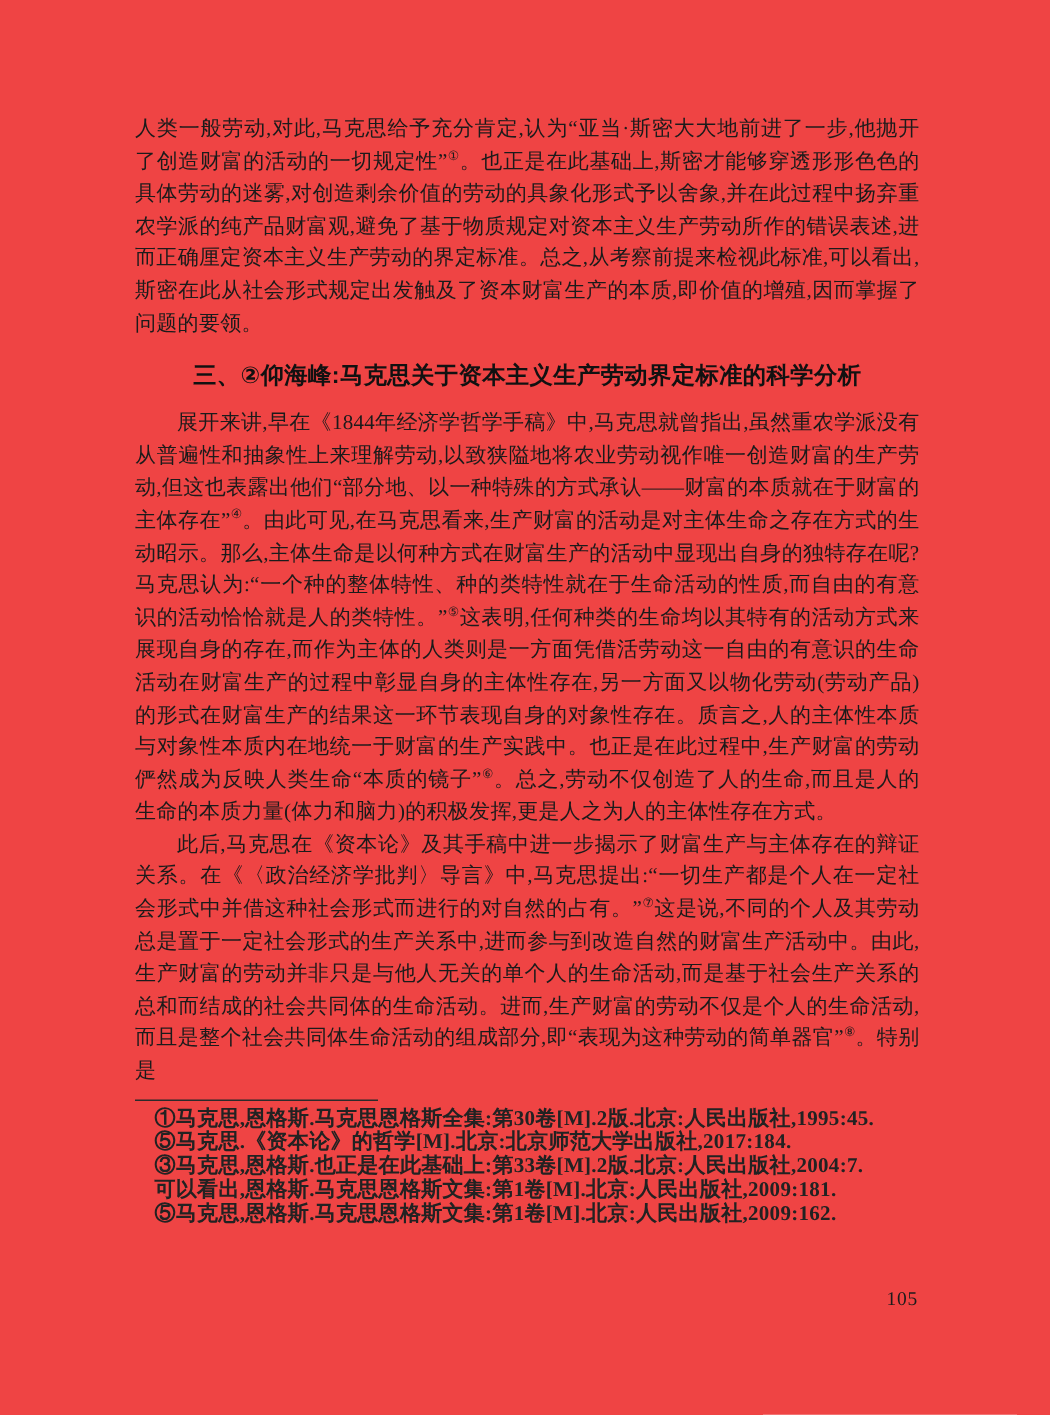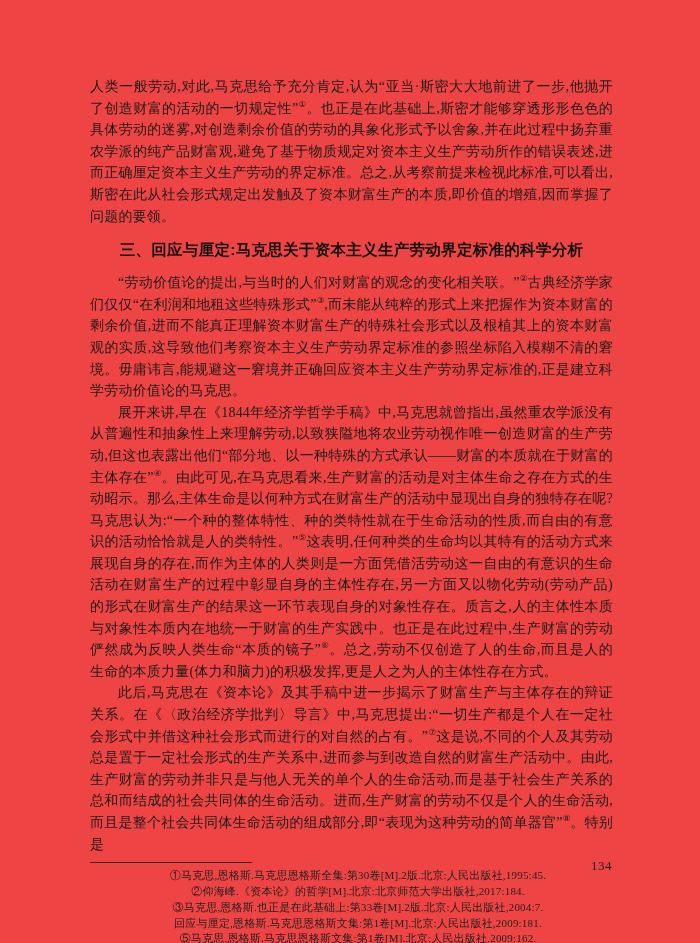--- a/index.html
+++ b/index.html
@@ -48,57 +48,57 @@
   }
   .footnote-rule {
     width: 162px;
     height: 0;
     border-top: 1px solid #2b2b2b;
     margin: 0 0 5px 0;
   }
   .footnote-line {
     margin: 0;
     padding-left: 13px;
-    font-size: 11px;
+    font-size: 14px;
     line-height: 15.8px;
-    text-align: center;
+    text-align: left;
     letter-spacing: 0.2px;
     color: #222;
+    font-weight: bold;
   }
   .page-number {
     position: absolute;
     top: 858px;
     right: 88px;
     font-size: 13px;
     letter-spacing: 0.5px;
     color: #1b1b1b;
   }
 </style>
 </head>
 <body>
 
 <div class="page">
   <div class="content">
 
     <p class="body-para">人类一般劳动,对此,马克思给予充分肯定,认为“亚当·斯密大大地前进了一步,他抛开了创造财富的活动的一切规定性”<sup>①</sup>。也正是在此基础上,斯密才能够穿透形形色色的具体劳动的迷雾,对创造剩余价值的劳动的具象化形式予以舍象,并在此过程中扬弃重农学派的纯产品财富观,避免了基于物质规定对资本主义生产劳动所作的错误表述,进而正确厘定资本主义生产劳动的界定标准。总之,从考察前提来检视此标准,可以看出,斯密在此从社会形式规定出发触及了资本财富生产的本质,即价值的增殖,因而掌握了问题的要领。</p>
 
-    <h2 class="section-heading">三、回应与厘定:马克思关于资本主义生产劳动界定标准的科学分析</h2>
+    <h2 class="section-heading">三、②仰海峰:马克思关于资本主义生产劳动界定标准的科学分析</h2>
 
-    <p class="body-para indent">“劳动价值论的提出,与当时的人们对财富的观念的变化相关联。”<sup>②</sup>古典经济学家们仅仅“在利润和地租这些特殊形式”<sup>③</sup>,而未能从纯粹的形式上来把握作为资本财富的剩余价值,进而不能真正理解资本财富生产的特殊社会形式以及根植其上的资本财富观的实质,这导致他们考察资本主义生产劳动界定标准的参照坐标陷入模糊不清的窘境。毋庸讳言,能规避这一窘境并正确回应资本主义生产劳动界定标准的,正是建立科学劳动价值论的马克思。</p>
 
     <p class="body-para indent">展开来讲,早在《1844年经济学哲学手稿》中,马克思就曾指出,虽然重农学派没有从普遍性和抽象性上来理解劳动,以致狭隘地将农业劳动视作唯一创造财富的生产劳动,但这也表露出他们“部分地、以一种特殊的方式承认——财富的本质就在于财富的主体存在”<sup>④</sup>。由此可见,在马克思看来,生产财富的活动是对主体生命之存在方式的生动昭示。那么,主体生命是以何种方式在财富生产的活动中显现出自身的独特存在呢? 马克思认为:“一个种的整体特性、种的类特性就在于生命活动的性质,而自由的有意识的活动恰恰就是人的类特性。”<sup>⑤</sup>这表明,任何种类的生命均以其特有的活动方式来展现自身的存在,而作为主体的人类则是一方面凭借活劳动这一自由的有意识的生命活动在财富生产的过程中彰显自身的主体性存在,另一方面又以物化劳动(劳动产品)的形式在财富生产的结果这一环节表现自身的对象性存在。质言之,人的主体性本质与对象性本质内在地统一于财富的生产实践中。也正是在此过程中,生产财富的劳动俨然成为反映人类生命“本质的镜子”<sup>⑥</sup>。总之,劳动不仅创造了人的生命,而且是人的生命的本质力量(体力和脑力)的积极发挥,更是人之为人的主体性存在方式。</p>
 
     <p class="body-para indent">此后,马克思在《资本论》及其手稿中进一步揭示了财富生产与主体存在的辩证关系。在《〈政治经济学批判〉导言》中,马克思提出:“一切生产都是个人在一定社会形式中并借这种社会形式而进行的对自然的占有。”<sup>⑦</sup>这是说,不同的个人及其劳动总是置于一定社会形式的生产关系中,进而参与到改造自然的财富生产活动中。由此,生产财富的劳动并非只是与他人无关的单个人的生命活动,而是基于社会生产关系的总和而结成的社会共同体的生命活动。进而,生产财富的劳动不仅是个人的生命活动,而且是整个社会共同体生命活动的组成部分,即“表现为这种劳动的简单器官”<sup>⑧</sup>。特别是</p>
 
     <div class="footnotes">
       <div class="footnote-rule"></div>
       <p class="footnote-line">①马克思,恩格斯.马克思恩格斯全集:第30卷[M].2版.北京:人民出版社,1995:45.</p>
-      <p class="footnote-line">②仰海峰.《资本论》的哲学[M].北京:北京师范大学出版社,2017:184.</p>
+      <p class="footnote-line">⑤马克思.《资本论》的哲学[M].北京:北京师范大学出版社,2017:184.</p>
       <p class="footnote-line">③马克思,恩格斯.也正是在此基础上:第33卷[M].2版.北京:人民出版社,2004:7.</p>
-      <p class="footnote-line">回应与厘定,恩格斯.马克思恩格斯文集:第1卷[M].北京:人民出版社,2009:181.</p>
+      <p class="footnote-line">可以看出,恩格斯.马克思恩格斯文集:第1卷[M].北京:人民出版社,2009:181.</p>
       <p class="footnote-line">⑤马克思,恩格斯.马克思恩格斯文集:第1卷[M].北京:人民出版社,2009:162.</p>
 
     </div>
 
   </div>
 
-  <div class="page-number">134</div>
+  <div class="page-number">105</div>
 </div>
 
 </body></html>

